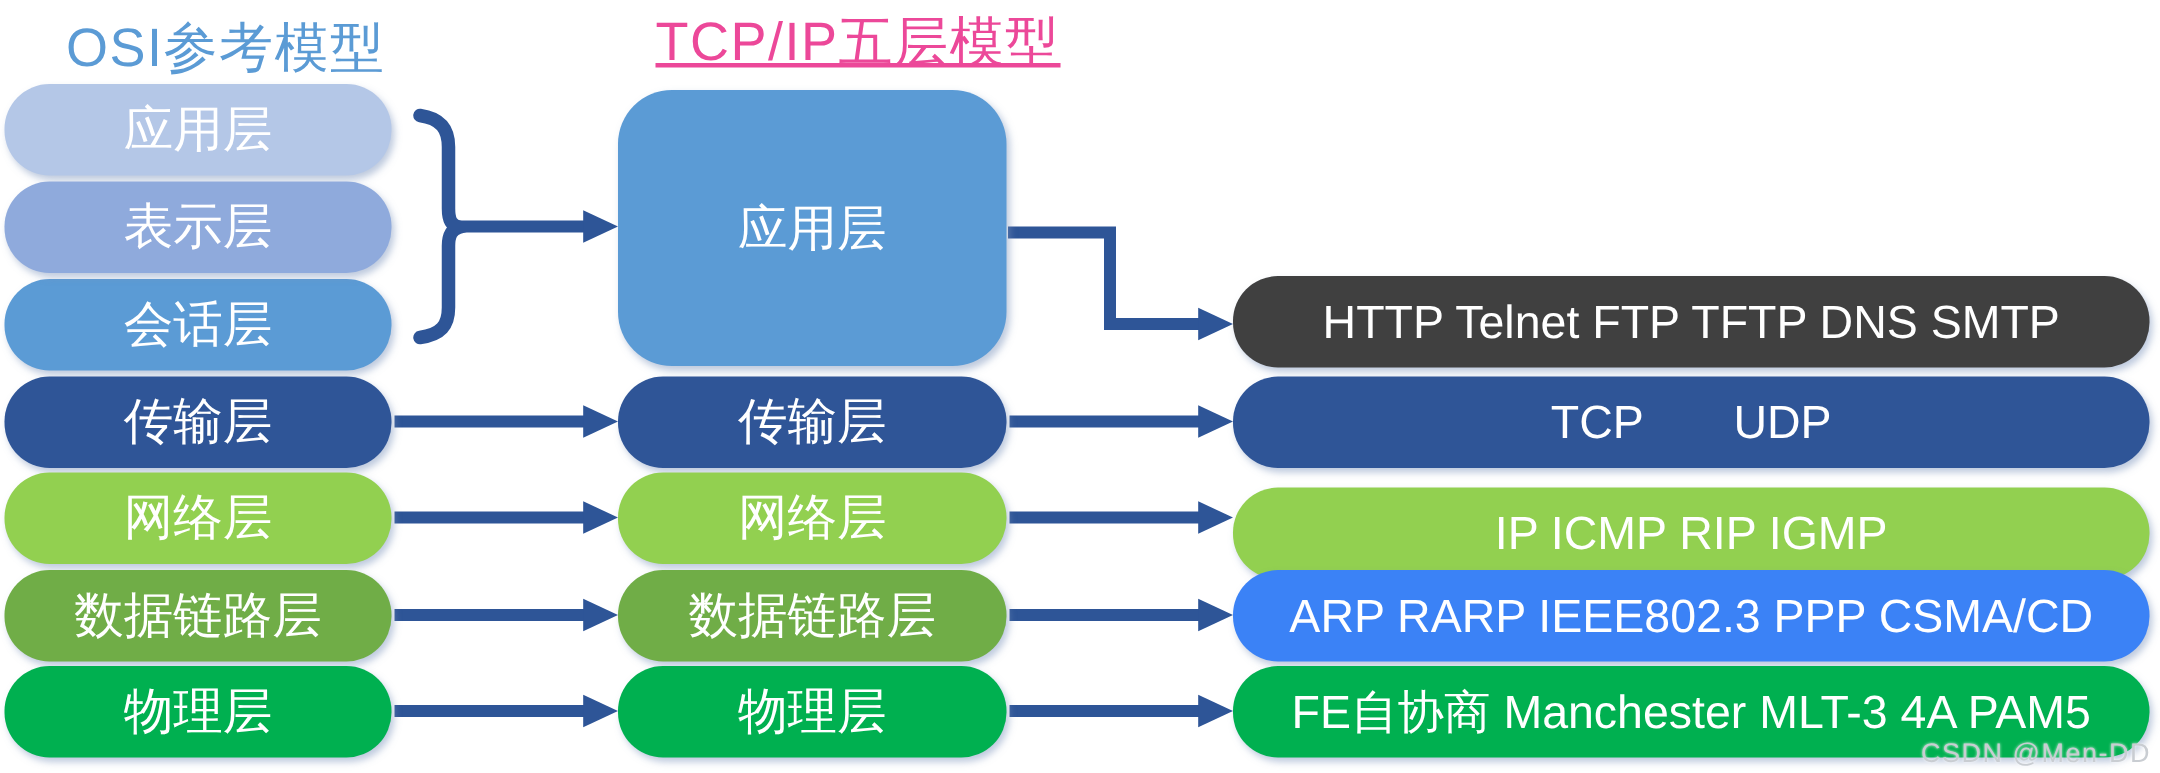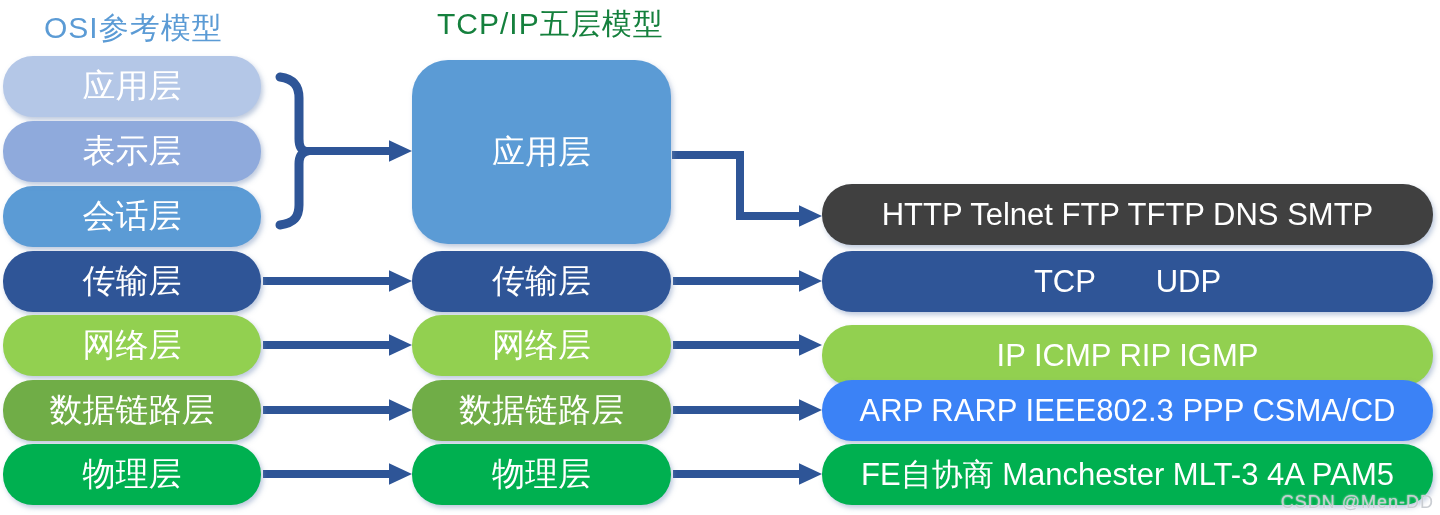--- a/index.html
+++ b/index.html
@@ -1,20 +1,20 @@
 <!DOCTYPE html>
 <html><head>
 <meta charset="utf-8">
 <style>
   html,body{margin:0;padding:0;background:#fff;}
   .canvas{
     position:relative;width:1440px;height:515px;background:#ffffff;
     font-family:"Liberation Sans","DejaVu Sans",sans-serif;overflow:hidden;
   }
-  .title{position:absolute;font-size:30px;letter-spacing:1px;white-space:nowrap;}
+  .title{position:absolute;font-size:36px;letter-spacing:1px;white-space:nowrap;}
   .title-osi{left:44px;top:8px;}
   .title-tcp{left:437px;top:4px;}
   .box{
     position:absolute;height:61px;border-radius:30px;
     display:flex;align-items:center;justify-content:center;
     color:#ffffff;font-size:33px;
     box-shadow:2px 3px 5px rgba(125,150,190,0.5);
   }
   .box-label{white-space:pre;}
   .col-osi{left:3px;width:258px;}
@@ -51,21 +51,21 @@
     <line x1="263" y1="410" x2="390" y2="410" stroke="#2E5597" stroke-width="8" marker-end="url(#arr)" style="stroke: rgb(46, 85, 151);"></line>
     <line x1="263" y1="474" x2="390" y2="474" stroke="#2E5597" stroke-width="8" marker-end="url(#arr)" style="stroke: rgb(46, 85, 151);"></line>
 
     <line x1="673" y1="281" x2="800" y2="281" stroke="#2E5597" stroke-width="8" marker-end="url(#arr)" style="stroke: rgb(46, 85, 151);"></line>
     <line x1="673" y1="345" x2="800" y2="345" stroke="#2E5597" stroke-width="8" marker-end="url(#arr)" style="stroke: rgb(46, 85, 151);"></line>
     <line x1="673" y1="410" x2="800" y2="410" stroke="#2E5597" stroke-width="8" marker-end="url(#arr)" style="stroke: rgb(46, 85, 151);"></line>
     <line x1="673" y1="474" x2="800" y2="474" stroke="#2E5597" stroke-width="8" marker-end="url(#arr)" style="stroke: rgb(46, 85, 151);"></line>
   </svg>
 
   <div class="title title-osi" style="color: rgb(91, 155, 213);">OSI参考模型</div>
-  <div class="title title-tcp" style="color: #15803d;">TCP/IP五层模型</div>
+  <div class="title title-tcp" style="color: #ec4899; text-decoration: underline;">TCP/IP五层模型</div>
 
   <div class="box col-osi r1" style="background: rgb(180, 199, 231);">
     <span class="box-label">应用层</span>
   </div>
   <div class="box col-osi r3" style="background: rgb(91, 155, 213);">
     <span class="box-label">会话层</span>
   </div>
   <div class="box col-osi r2" style="background: rgb(143, 170, 220);">
     <span class="box-label">表示层</span>
   </div>

